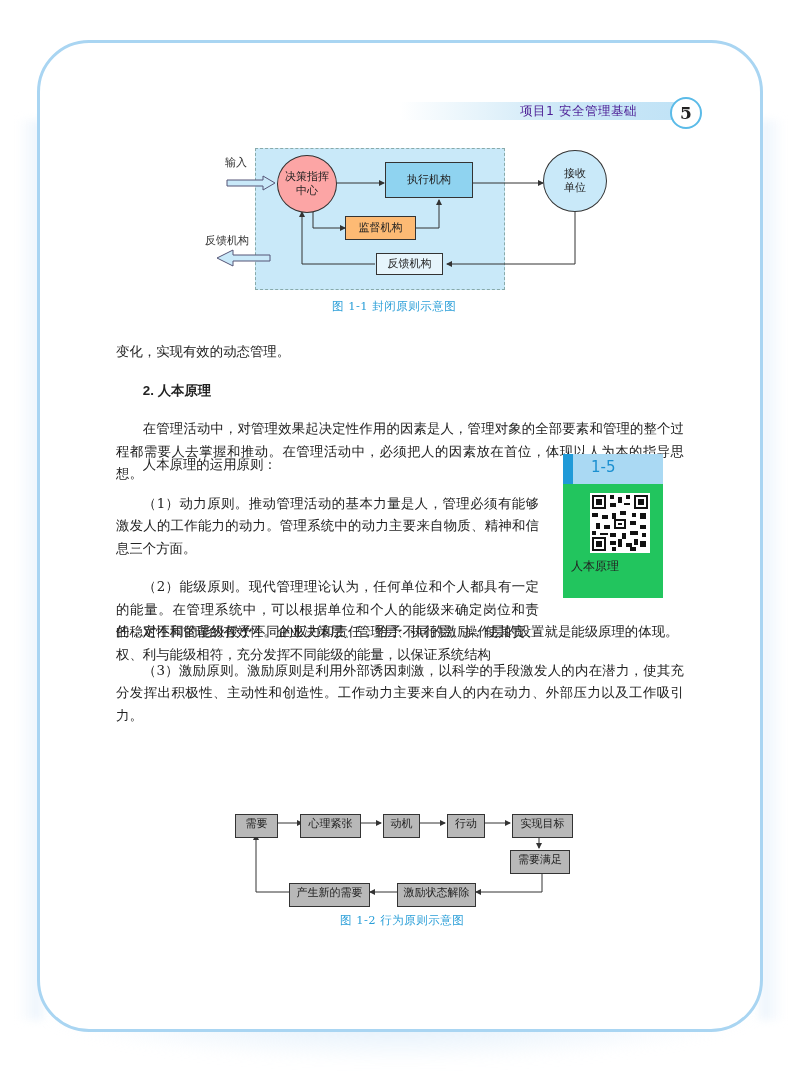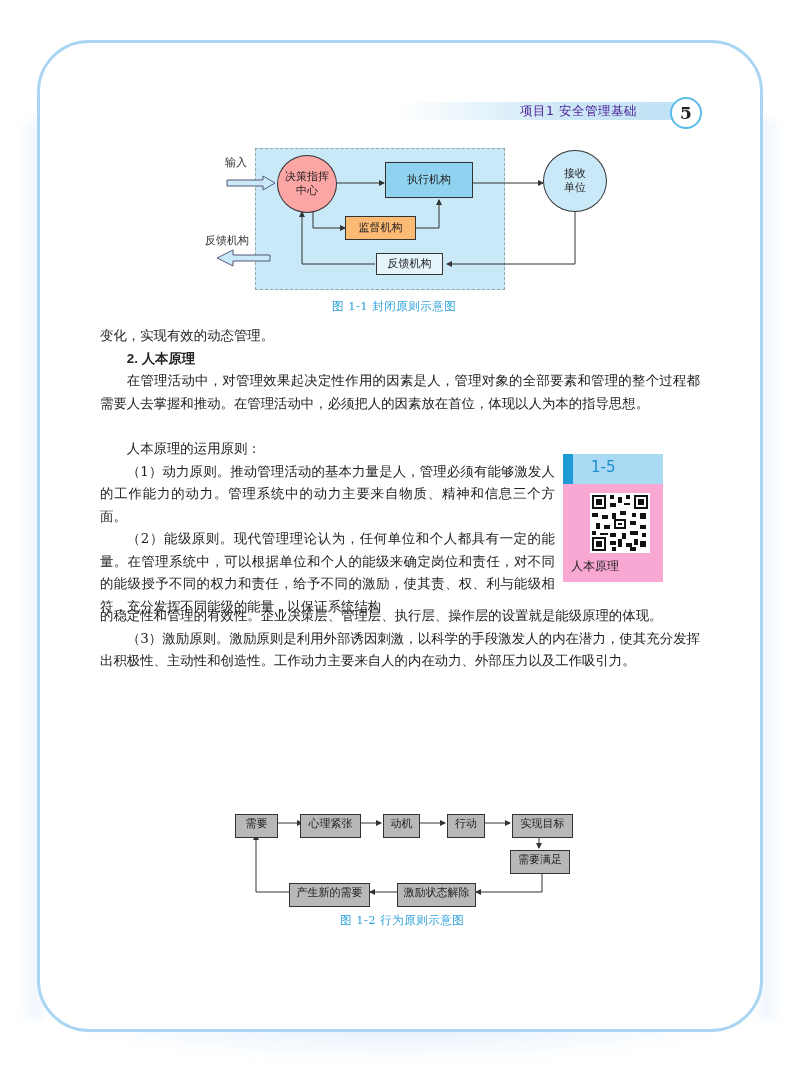--- a/index.html
+++ b/index.html
@@ -34,26 +34,26 @@
     .fig1 .lbl { position: absolute; font-size: 11px; color: #333; font-family: "DejaVu Serif", serif; }
     .box { position: absolute; border: 1.3px solid #333; text-align: center;
            font-size: 11px; color: #222; box-sizing: border-box; }
     .circle { position: absolute; border: 1.3px solid #333; border-radius: 50%;
               text-align: center; font-size: 11px; box-sizing: border-box;
               display:flex; align-items:center; justify-content:center; line-height: 14px; }
     .fig-caption { position: absolute; font-size: 11.5px; color: #2b9fd8; letter-spacing: 0.5px; }
 
     
     .text { position: absolute; left: 100px; font-size: 13.4px; line-height: 22.5px; color: #222; }
-    .text p { margin: 0; text-align: justify; text-align-last: left; }
+    .text p { margin: 16px; text-align: justify; text-align-last: left; }
     .indent { text-indent: 2em; }
     .heading { font-weight: bold; font-family: Liberation Sans, sans-serif; }
 
     
-    .qr-card { position: absolute; left: 563px; top: 454px; width: 100px; height: 128px; background: #f9a8d4; }
+    .qr-card { position: absolute; left: 563px; top: 454px; width: 100px; height: 144px; background: #22c55e; }
     .qr-card .tab { position: absolute; left: 0; top: 0; width: 100px; height: 30px; background: #aad9f3; }
     .qr-card .tab .bar { position: absolute; left: 0; top: 0; width: 10px; height: 30px; background: #1f9ad8; }
     .qr-card .tab .num { position: absolute; left: 28px; top: 4px; font-family: "DejaVu Sans", sans-serif;
                          font-size: 15px; color: #1a8fd0; }
     .qr-card .qr { position: absolute; left: 27px; top: 39px; width: 60px; height: 60px; background: #fff; padding: 2px; box-sizing: border-box; }
     .qr-card .cap { position: absolute; left: 8px; top: 104px; font-size: 12px; font-family: "DejaVu Sans", sans-serif; color: #222; }
 
     
     .fig2 { position: absolute; left: 225px; top: 808px; width: 360px; height: 100px; }
     .gbox { position: absolute; height: 24px; line-height: 17px; background: #b8b8b8; border: 1.3px solid #333;

